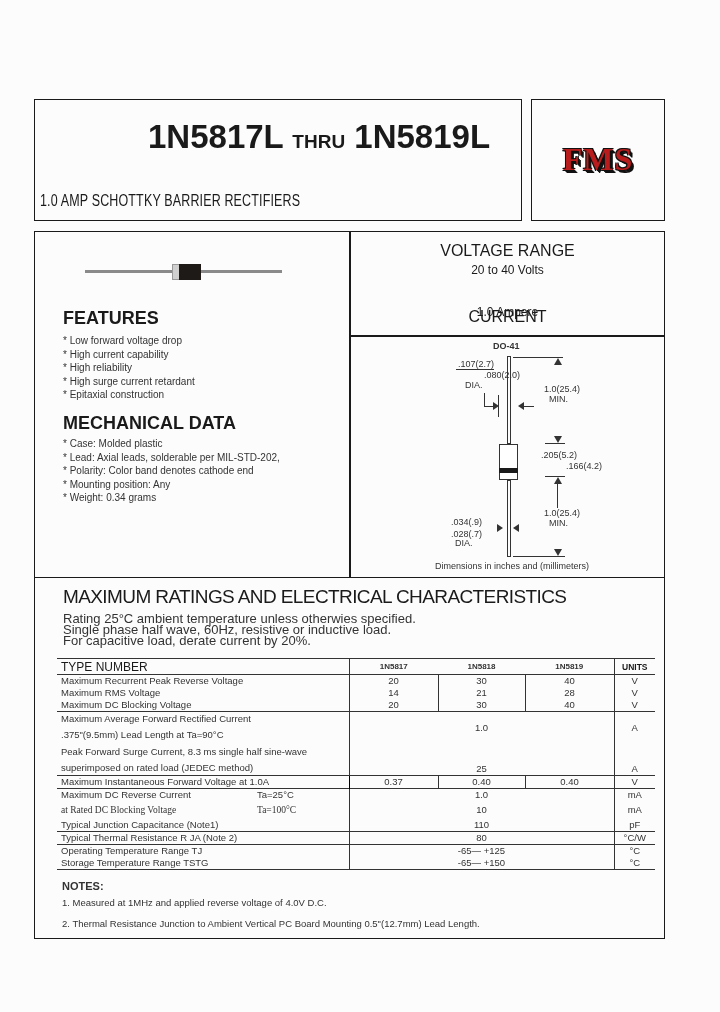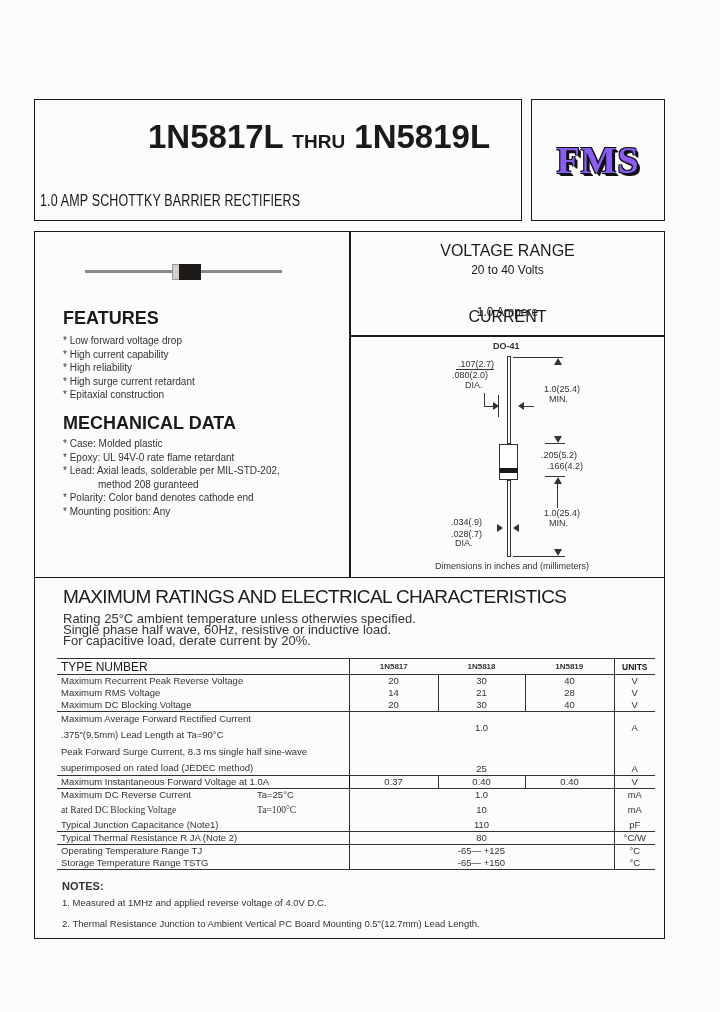--- a/index.html
+++ b/index.html
@@ -3,21 +3,21 @@
 <meta charset="utf-8">
 <style>
   html, body { margin:0; padding:0; }
   body { width:720px; height:1012px; background:#fcfcfc; position:relative; font-family:"Liberation Sans", sans-serif; color:#1a1a1a; overflow:hidden; }
   .abs { position:absolute; }
   .box { position:absolute; border:1.5px solid #1a1a1a; box-sizing:border-box; }
   .title-main { position:absolute; left:148px; top:118px; font-weight:bold; font-size:33px; letter-spacing:0px; white-space:nowrap; }
   .title-main .thru { font-size:19px; }
   .subtitle { position:absolute; left:40px; top:192px; font-size:16px; transform:scaleX(0.78); transform-origin:left top; white-space:nowrap; letter-spacing:0.2px; }
   .logo { position:absolute; left:531px; top:99px; width:134px; height:121px; display:flex; align-items:center; justify-content:center; }
-  .logo span { font-family:"Liberation Serif", serif; font-weight:bold; font-size:38px; color:#8b5cf6; letter-spacing:1px;
+  .logo span { font-family:"Liberation Serif", serif; font-weight:bold; font-size:32px; color:#b91c1c; letter-spacing:1px;
     text-shadow: -1px -1px 0 #111, 1px -1px 0 #111, -1px 1px 0 #111, 1px 1px 0 #111, 2px 2px 0 #111, 3px 3px 0 #111; }
   .h2 { position:absolute; font-weight:bold; font-size:18px; white-space:nowrap; }
   .list { position:absolute; font-size:10px; line-height:13.6px; color:#333; }
   .list div { white-space:nowrap; }
   .right-text { position:absolute; left:350px; width:315px; text-align:center; }
   .tbl { position:absolute; left:57px; top:658px; width:598px; border-collapse:collapse; font-size:9.5px; color:#333; }
   .tbl td { padding:0 4px; height:12px; line-height:12px; white-space:nowrap; }
   .c { text-align:center; }
   .notes { position:absolute; left:62px; font-size:9.5px; color:#333; white-space:nowrap; }
   .dim { position:absolute; font-size:9px; color:#333; line-height:10px; white-space:nowrap; }
@@ -52,25 +52,24 @@
   <div>* Low forward voltage drop</div>
   <div>* High current capability</div>
   <div>* High reliability</div>
   <div>* High surge current retardant</div>
   <div>* Epitaxial construction</div>
 </div>
 
 <div class="h2" style="left:63px;top:413px;">MECHANICAL DATA</div>
 <div class="list" style="left:63px;top:437px;">
   <div>* Case: Molded plastic</div>
-  <div>* Epoxy: UL 94V-0 rate flame retardant</div>
   <div>* Lead: Axial leads, solderable per MIL-STD-202,</div>
-  <div style="padding-left:35px;">method 208 guranteed</div>
   <div>* Polarity: Color band denotes cathode end</div>
   <div>* Mounting position: Any</div>
+  <div>* Weight: 0.34 grams</div>
 </div>
 
 <div class="right-text" style="top:242px;font-size:16px;">VOLTAGE RANGE</div>
 <div class="right-text" style="top:263px;font-size:12px;">20 to 40 Volts</div>
 <div class="right-text" style="top:282px;font-size:16px;margin-top:26px;">CURRENT</div>
 <div class="right-text" style="top:305px;font-size:12px;">1.0 Ampere</div>
 
 <div class="dim" style="left:493px;top:341px;font-weight:bold;font-size:9px;">DO-41</div>
 <div>
   <div class="abs" style="left:507px;top:356px;width:4px;height:88px;border:1px solid #333;box-sizing:border-box;"></div>
@@ -90,26 +89,26 @@
   <div class="abs" style="left:518px;top:402px;width:0;height:0;border-top:4px solid transparent;border-bottom:4px solid transparent;border-right:6px solid #333;"></div>
   <div class="abs" style="left:497px;top:524px;width:0;height:0;border-top:4px solid transparent;border-bottom:4px solid transparent;border-left:6px solid #333;"></div>
   <div class="abs" style="left:513px;top:524px;width:0;height:0;border-top:4px solid transparent;border-bottom:4px solid transparent;border-right:6px solid #333;"></div>
   <div class="abs" style="left:498px;top:395px;width:1px;height:22px;background:#333;"></div>
   <div class="abs" style="left:484px;top:393px;width:1px;height:13px;background:#333;"></div>
   <div class="abs" style="left:484px;top:406px;width:10px;height:1px;background:#333;"></div>
   <div class="abs" style="left:524px;top:406px;width:10px;height:1px;background:#333;"></div>
 </div>
 <div class="dim" style="left:458px;top:359px;">.107(2.7)</div>
 <div class="abs" style="left:456px;top:369px;width:38px;height:1px;background:#333;"></div>
-<div class="dim" style="left:452px;top:370px;">.080(2.0)</div>
+<div class="dim" style="left:484px;top:370px;">.080(2.0)</div>
 <div class="dim" style="left:465px;top:380px;">DIA.</div>
 <div class="dim" style="left:544px;top:384px;">1.0(25.4)</div>
 <div class="dim" style="left:549px;top:394px;">MIN.</div>
 <div class="dim" style="left:541px;top:450px;">.205(5.2)</div>
-<div class="dim" style="left:547px;top:461px;">.166(4.2)</div>
+<div class="dim" style="left:566px;top:461px;">.166(4.2)</div>
 <div class="dim" style="left:544px;top:508px;">1.0(25.4)</div>
 <div class="dim" style="left:549px;top:518px;">MIN.</div>
 <div class="dim" style="left:451px;top:517px;">.034(.9)</div>
 <div class="dim" style="left:451px;top:529px;">.028(.7)</div>
 <div class="dim" style="left:455px;top:538px;">DIA.</div>
 <div class="dim" style="left:435px;top:561px;">Dimensions in inches and (millimeters)</div>
 
 <div class="box" style="left:34px;top:577px;width:631px;height:362px;"></div>
 <div class="abs" style="left:63px;top:586px;font-size:19px;letter-spacing:-0.6px;white-space:nowrap;">MAXIMUM RATINGS AND ELECTRICAL CHARACTERISTICS</div>
 <div class="list" style="left:63px;top:613px;font-size:13px;line-height:11px;">

